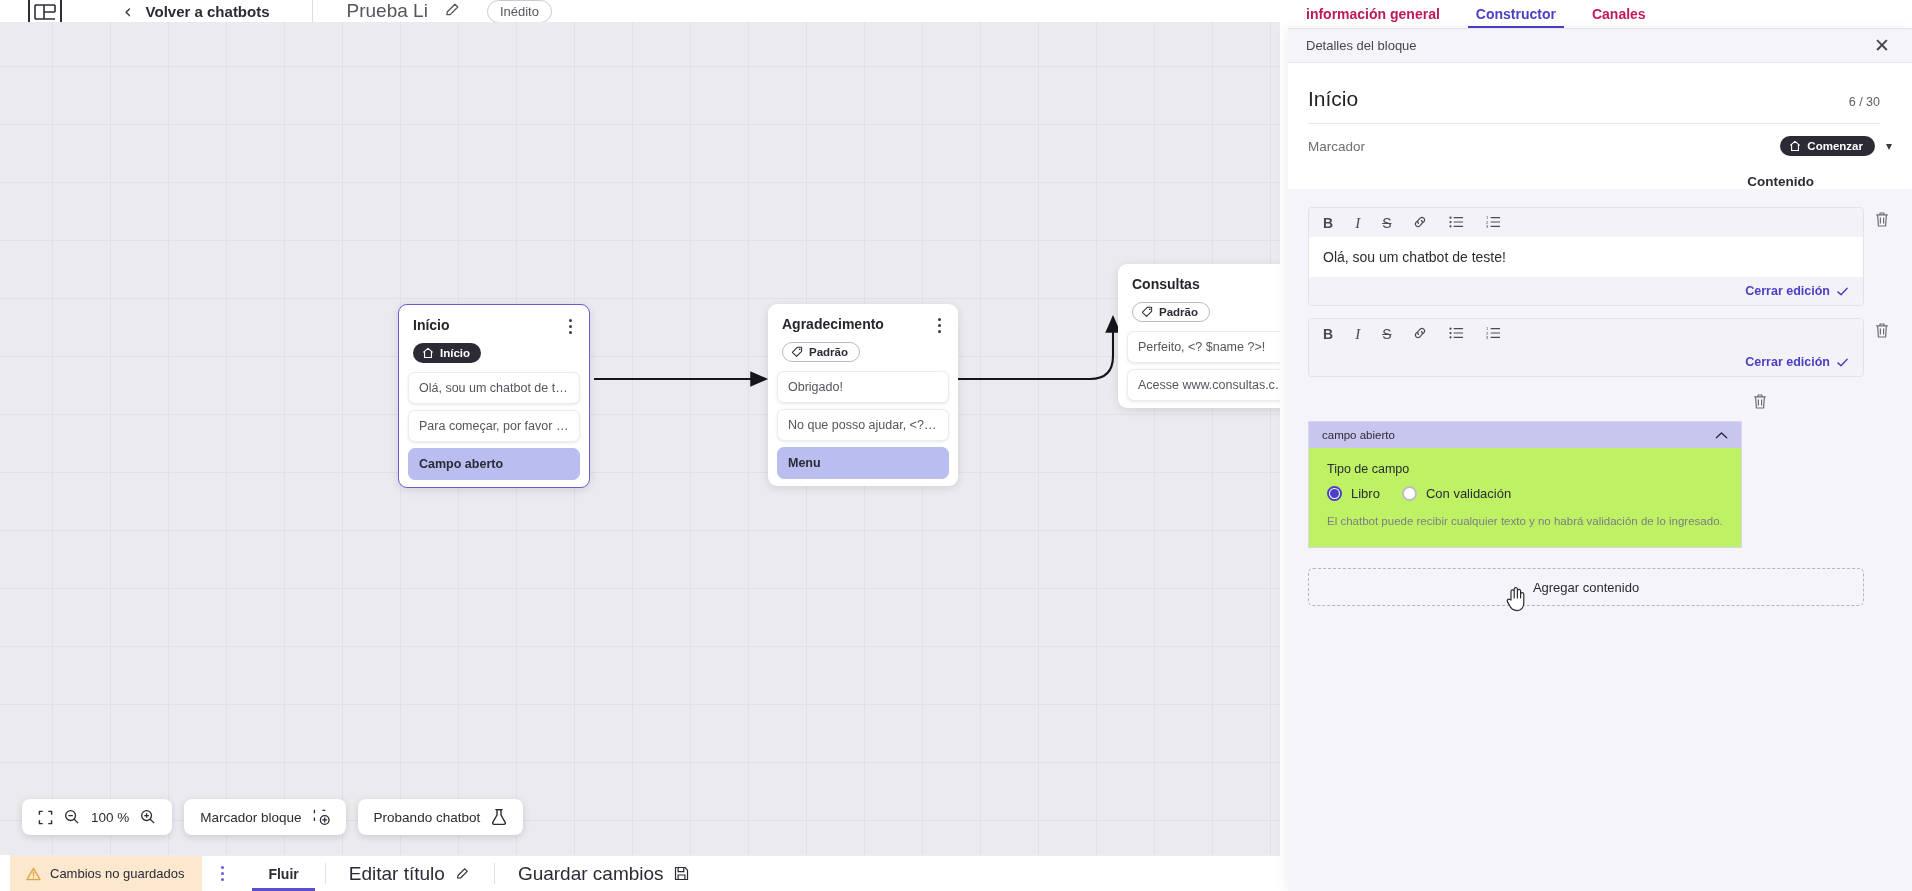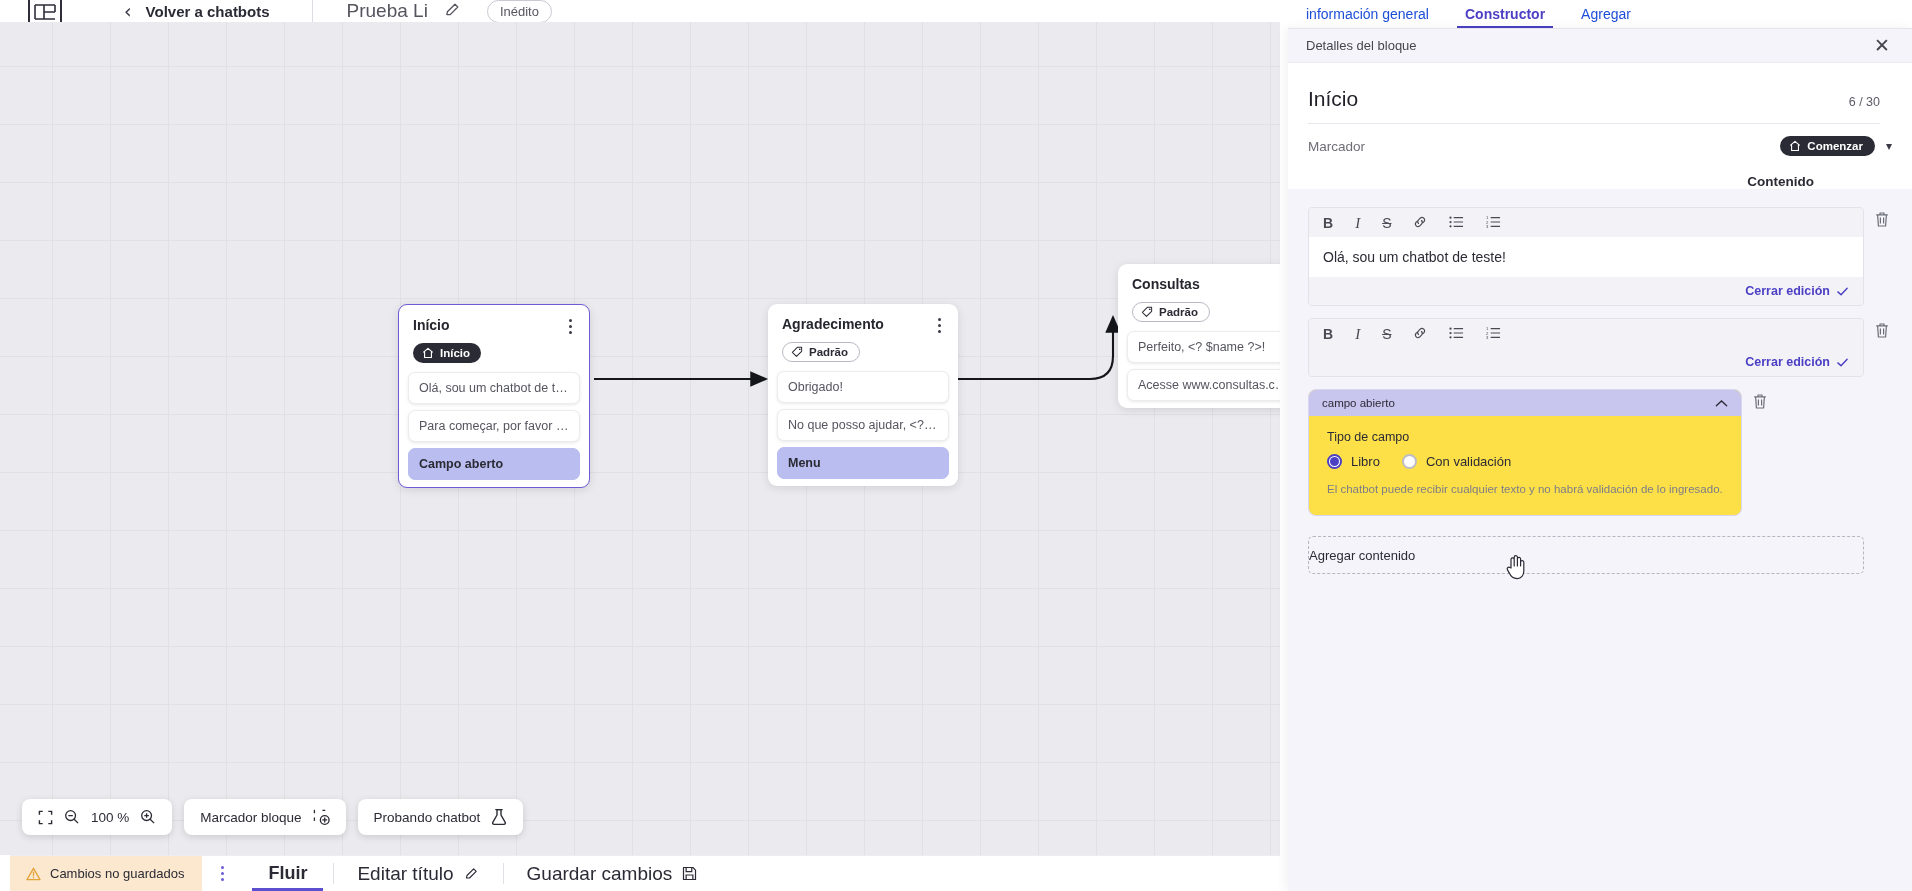--- a/index.html
+++ b/index.html
@@ -117,21 +117,21 @@
   .unsaved {
     background:#fbe8cf; display:flex; align-items:center; gap:9px;
     padding: 0 18px 0 16px; font-size: 13px; color:#2b2b35; white-space:nowrap;
   }
   .sb-kebab {
     display:flex; align-items:center; justify-content:center; width: 40px;
     flex-direction:column; gap:3px; cursor:pointer;
   }
   .sb-kebab i { width:3px;height:3px;border-radius:50%;background:#6b5cd6;display:block; }
   .sb-tab {
-    display:flex; align-items:center; padding: 0 26px; font-size:18px;
+    display:flex; align-items:center; padding: 0 26px; font-size:14px;
     color:#3b3b46; position:relative; cursor:pointer; white-space:nowrap;
   }
   .sb-tab.active { font-weight:bold; color:#2b2b35; }
   .sb-tab.active:after {
     content:""; position:absolute; left:10px; right:10px; bottom:0;
     height:3px; background:#5b4fcf;
   }
   .sb-item {
     display:flex; align-items:center; gap:10px; padding: 0 24px; font-size:19px;
     color:#2b2b35; cursor:pointer; white-space:nowrap; position:relative;
@@ -143,22 +143,22 @@
   
   .right-panel {
     position:absolute; right:0; top:0; width: 632px; height: 891px;
     background:#ffffff; z-index: 40;
   }
   .rp-tabs {
     height: 28px; display:flex; align-items:flex-end; gap: 0;
     padding-left: 8px; background:#fff;
   }
   .rp-tab {
-    font-size:14px; color:#1d4ed8; padding: 0 18px 6px 18px; cursor:pointer;
-    position:relative; white-space:nowrap;
+    font-size:14px; color:#be185d; padding: 0 18px 6px 18px; cursor:pointer;
+    position:relative; white-space:nowrap;font-weight:bold;
   }
   .rp-tab.active { color:#4b3fc4; font-weight:bold; }
   .rp-tab.active:after {
     content:""; position:absolute; left:10px; right:10px; bottom:0; height:2px; background:#4b3fc4;
   }
   .rp-sheet {
     position:absolute; left:8px; right:0; top:28px; bottom:0;
     background:#ffffff; border-top:1px solid #e4e4ea;
     box-shadow: -3px 0 10px rgba(30,30,50,0.06);
   }
@@ -236,21 +236,21 @@
   .ed-foot {
     background:#f3f2f7; padding: 7px 14px; display:flex; justify-content:flex-end;
   }
   .ed-close {
     color:#4b3fc4; font-size:12.5px; font-weight:bold; display:flex; align-items:center; gap:6px;
     cursor:pointer;
   }
   .trash { padding-top: 4px; cursor:pointer; flex:none; }
 
   .field-card {
-    background:#fde047; border:1px solid #d8d6ee; border-radius:8px; overflow:hidden;
+    background:#bef264; border:1px solid #d8d6ee; border-radius:0; overflow:hidden;margin-top:32px;
   }
   .field-head {
     background:#c8c6ef; padding: 7px 13px; display:flex; align-items:center;
     justify-content:space-between; font-size:11.5px; color:#2b2b35;
   }
   .field-body { padding: 14px 18px 16px 18px; }
   .field-lbl { font-size:12.5px; color:#2b2b35; margin-bottom: 10px; }
   .radios { display:flex; align-items:center; gap: 22px; margin-bottom: 12px; }
   .radio { display:flex; align-items:center; gap: 9px; cursor:pointer; }
   .radio .dot {
@@ -260,21 +260,21 @@
   .radio.on .dot { border-color:#4b3fc4; }
   .radio.on .dot:after {
     content:""; width:9px; height:9px; border-radius:50%; background:#4b3fc4; display:block;
   }
   .radio .rl { font-size:13px; color:#2b2b35; }
   .field-help { font-size:11.5px; color:#7d7d87; line-height:1.55; }
 
   .add-content {
     margin-top: 20px; height: 38px;
     border: 1.5px dashed #b6b5c2; border-radius:5px;
-    display:flex; align-items:center; 
+    display:flex; align-items:center; justify-content:center;
     font-size:13px; color:#2b2b35; cursor:pointer; background:#f5f4fa;
     position:relative;
   }
   .cursor-hand { position:absolute; left: 196px; top: 17px; }
 </style>
 </head>
 <body>
 
 <div id="root">
 
@@ -465,21 +465,21 @@
         <path d="M4.4 1.6 V6 H10.4 V1.6 M4.4 14.4 V9.6 H11.6 V14.4" fill="none" stroke="#2b2b35" stroke-width="1.3"></path>
       </svg>
     </div>
   </div>
 
   <div class="right-panel">
 
     <div class="rp-tabs">
       <div class="rp-tab">información general</div>
       <div class="rp-tab active">Constructor</div>
-      <div class="rp-tab">Agregar</div>
+      <div class="rp-tab">Canales</div>
     </div>
 
     <div class="rp-sheet">
 
       <div class="rp-subhead">
         <span class="t">Detalles del bloque</span>
         <span class="close-x">✕</span>
       </div>
 
       <div class="rp-titlerow">

